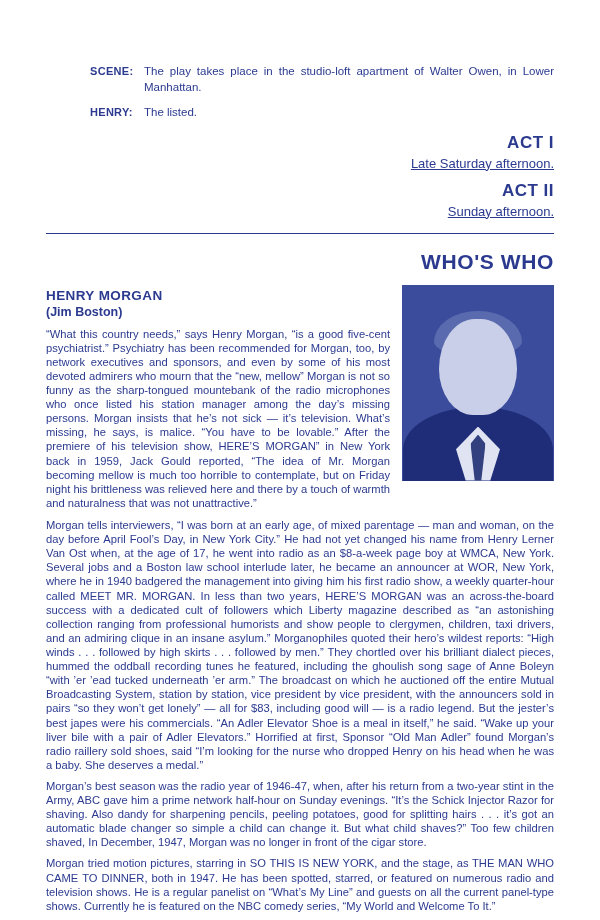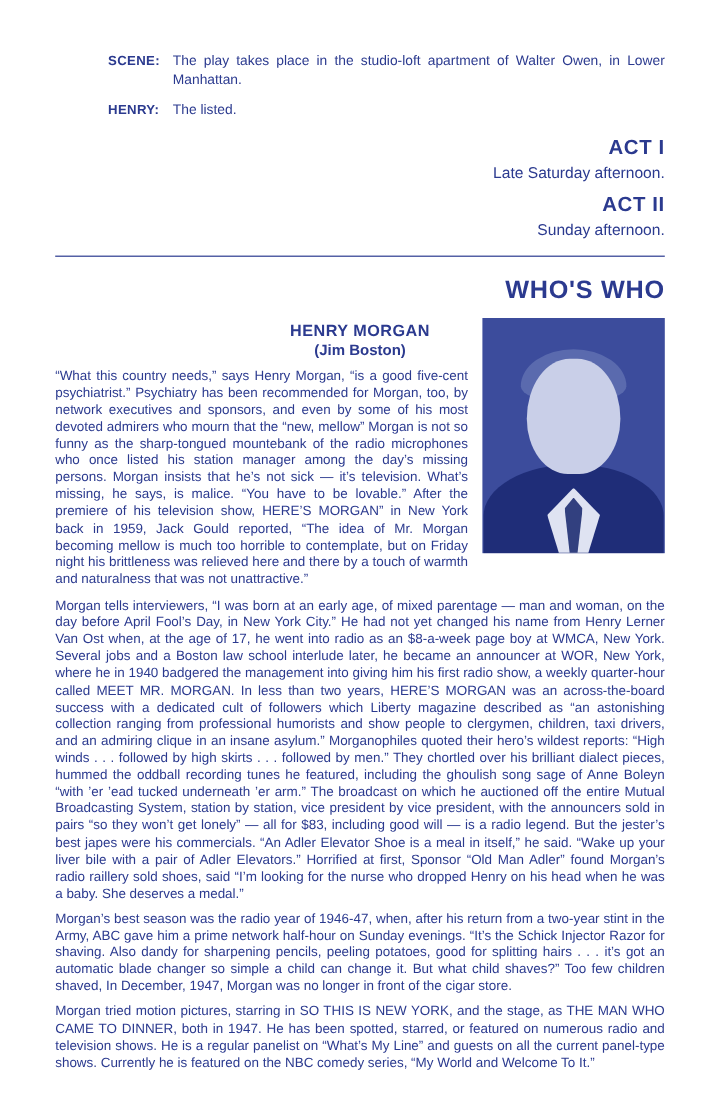--- a/index.html
+++ b/index.html
@@ -12,21 +12,21 @@
     background: #ffffff;
     font-family: "Liberation Sans", sans-serif;
     color: #2b3a8f;
     overflow: hidden;
   }
   .page {
     position: relative;
     width: 600px;
     height: 665px;
     box-sizing: border-box;
-    padding: 44px 46px 10px 46px;
+    padding: 64px 46px 10px 46px;
   }
 
   
   .info-block {
     margin: 0 0 0 44px;
   }
   .info-row {
     display: flex;
     align-items: flex-start;
     margin-bottom: 10px;
@@ -57,40 +57,41 @@
   }
   .act-title {
     font-size: 17px;
     font-weight: bold;
     letter-spacing: 0.5px;
     margin-bottom: 3px;
   }
   .act-sub {
     font-size: 13px;
     margin-bottom: 10px;
+    text-decoration: underline;
   }
 
   
   .divider {
     border: 0;
     border-top: 1.5px solid #2b3a8f;
     margin: 14px 0 0 0;
   }
 
   
   .whos-who {
     text-align: right;
     font-size: 21px;
     font-weight: bold;
     letter-spacing: 0.6px;
     margin: 16px 0 14px 0;
   }
 
   .bio-head {
-    text-align: center;
+    text-align: left;
     margin-bottom: 8px;
   }
   .bio-name {
     font-size: 13.5px;
     font-weight: bold;
     letter-spacing: 0.4px;
   }
   .bio-role {
     font-size: 12.5px;
     font-weight: bold;

